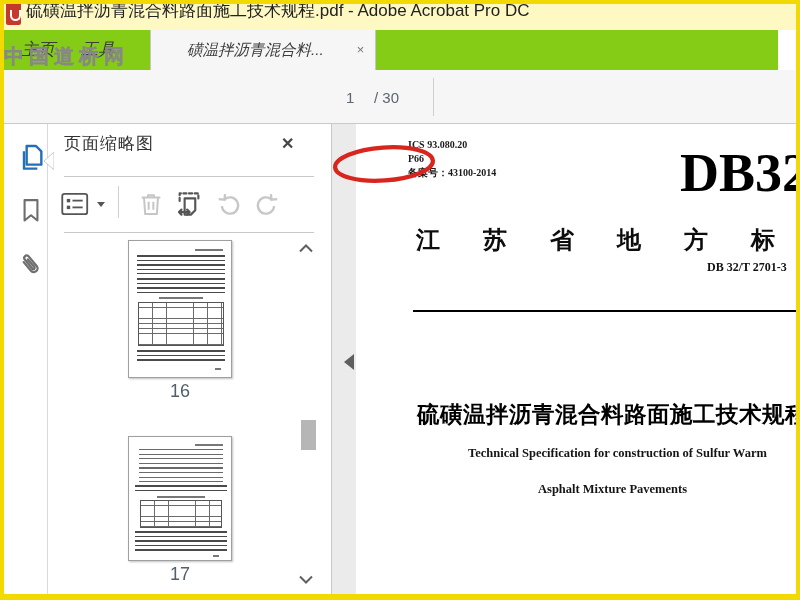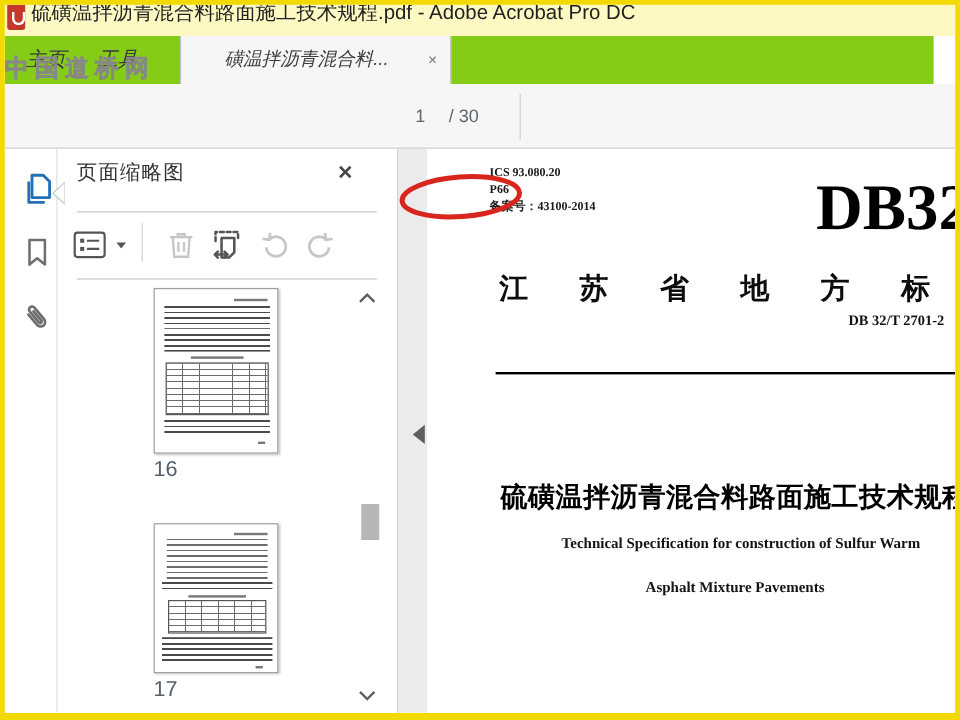--- a/index.html
+++ b/index.html
@@ -39,21 +39,21 @@
   .splitter { left:328px; top:120px; width:24px; bottom:0; background:#ebebeb; }
   .docarea { left:352px; top:120px; right:0; bottom:0; background:#fff; overflow:hidden; }
 
   .panel-title { left:60px; top:128px; font-size:17px; color:#333; letter-spacing:1px; }
   .panel-close { left:277px; top:130px; font-size:16px; font-weight:bold; color:#474747; }
   .hline { height:1px; background:#c8c8c8; }
 
   
   .thumb-page { left:124px; width:104px; background:#fff; border:1px solid #9f9f9f;
     box-shadow:1px 1px 2px rgba(0,0,0,0.25); }
-  .thumb-label { left:124px; width:104px; font-size:18px; color:#51606b; }
+  .thumb-label { left:124px; width:104px; text-align:center; font-size:18px; color:#51606b; }
   .tl { background-image:repeating-linear-gradient(to bottom, #4a4a4a 0 1.6px, transparent 1.6px 4.6px); }
   .tl-lite { background-image:repeating-linear-gradient(to bottom, #6a6a6a 0 1.3px, transparent 1.3px 4.6px); }
   .mini-table { border:1px solid #555;
     background-image:
       repeating-linear-gradient(to bottom, transparent 0 4.4px, #6b6b6b 4.4px 5.2px),
       repeating-linear-gradient(to right, transparent 0 13px, #6b6b6b 13px 13.8px); }
   .mini-bar { background:#777; height:2px; }
 
   .scroll-thumb { left:297px; width:15px; background:#b6b6b6; }
   .collapse-tri { width:0; height:0; border:8px solid transparent; border-right:10px solid #5f5f5f; }
@@ -266,21 +266,21 @@
   </div>
 
   <div class="a docarea">
     <div class="a ics-block doc-serif">
       <div>ICS 93.080.20</div>
       <div>P66</div>
       <div>备案号：43100-2014</div>
     </div>
     <div class="a db-mark doc-serif">DB32</div>
     <div class="a scope doc-serif">江苏省地方标</div>
-    <div class="a std-no doc-serif">DB 32/T 2701-2</div>
+    <div class="a std-no doc-serif">DB 32/T 2701-3</div>
     <div class="a doc-rule"></div>
     <div class="a title-cn">硫磺温拌沥青混合料路面施工技术规程</div>
     <div class="a title-en doc-serif" style="left:112px;top:322px;">Technical Specification for construction of Sulfur Warm</div>
     <div class="a title-en doc-serif" style="left:182px;top:358px;">Asphalt Mixture Pavements</div>
   </div>
 
 </div>
 </div>
 
 </body></html>

